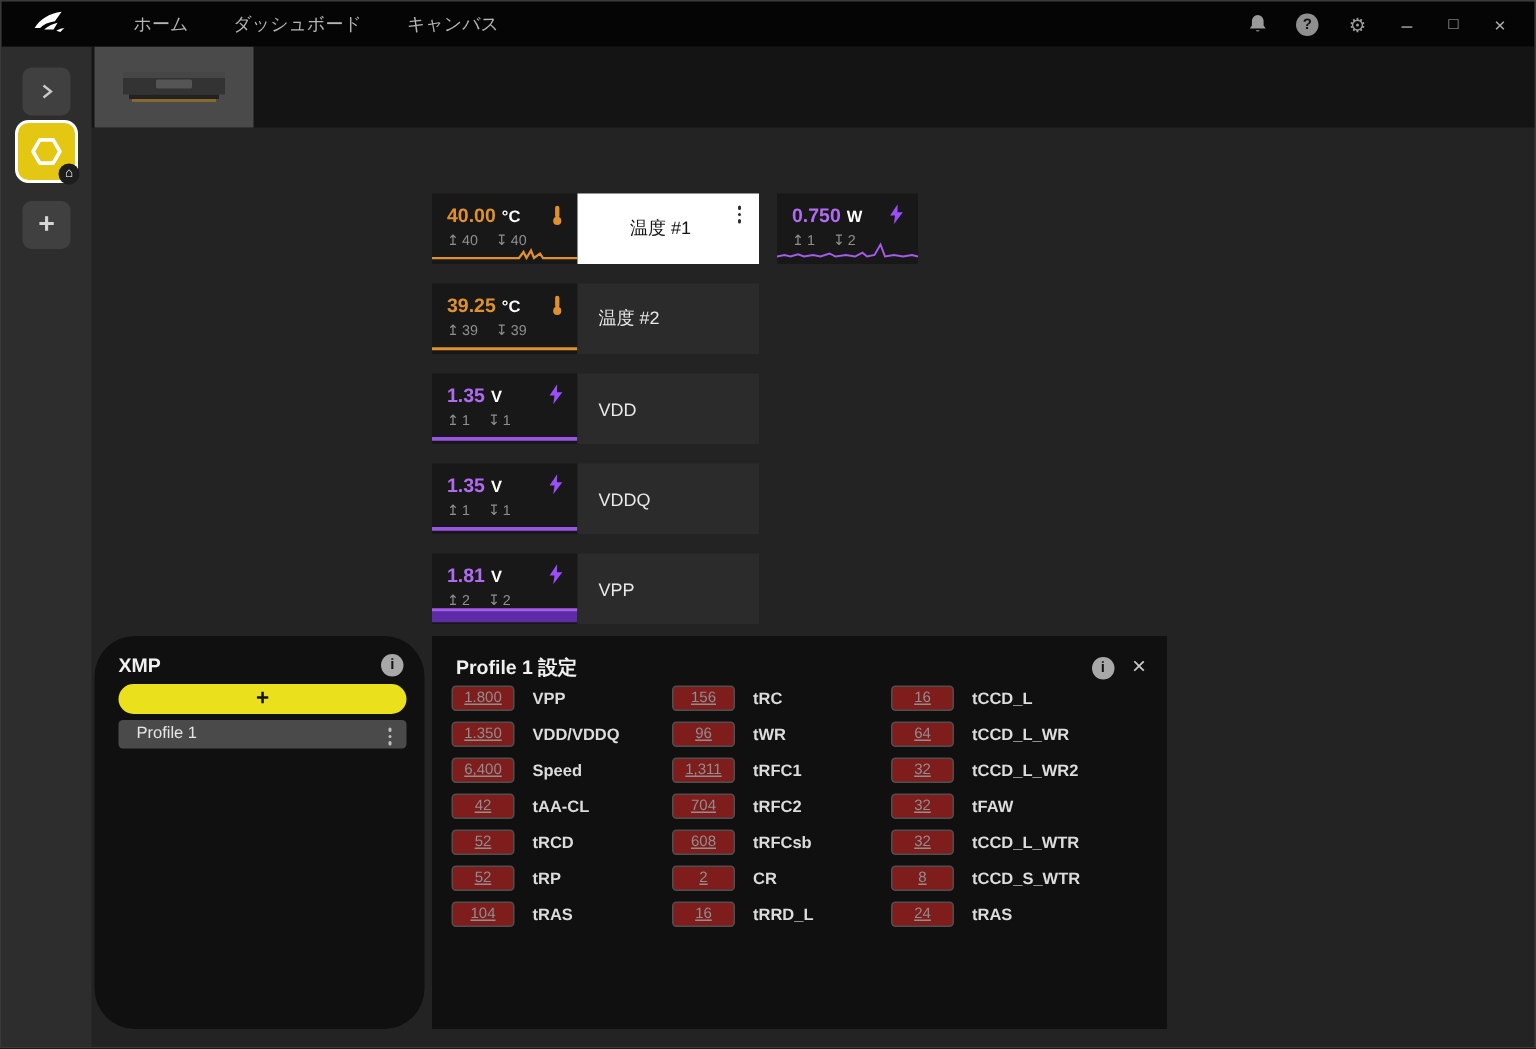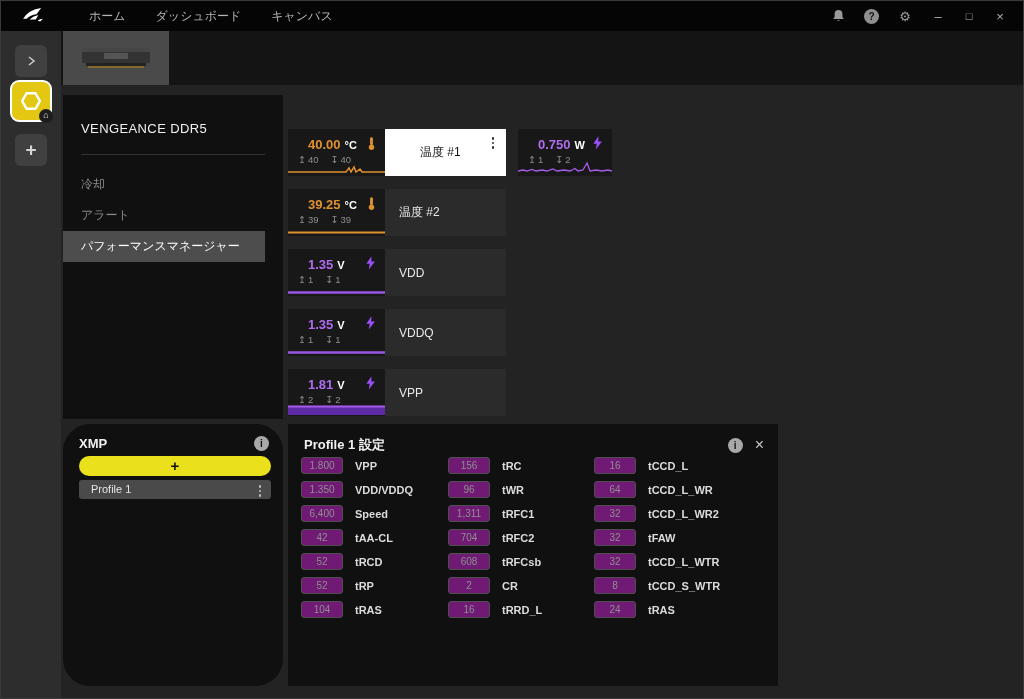--- a/index.html
+++ b/index.html
@@ -39,21 +39,21 @@
   .dev-menu-item { color:#8a8a8a; font-size:12px; padding:7px 0 7px 18px; }
   .dev-menu-item.active { background:#4d4d4d; color:#ffffff; margin-right:18px; }
 
   
   .tile { position:absolute; left:287px; width:218px; height:47px; display:flex; }
   .tile.power { left:517px; width:214px; }
   .tile-graph { width:97px; background:#181818; position:relative; padding:6px 0 0 10px; flex:none; }
   .tile.power .tile-graph { width:94px; }
   .tile-label { flex:1; background:#2b2b2b; color:#e8e8e8; font-size:12px; display:flex; align-items:center; padding-left:14px; position:relative; }
   .tile-label.selected { background:#ffffff; color:#141414;padding-left:35px; }
-  .val { font-size:13px; font-weight:bold;margin-left:10px; }
+  .val { font-size:13px; font-weight:bold; }
   .val.orange { color:#e0912f; } .val.purple { color:#b06cf0;text-align:center; }
   .unit { color:#ffffff; font-size:11px; font-weight:bold; margin-left:4px; }
   .ticon { position:absolute; right:9px; top:7px; }
   .minmax { margin-top:1px; font-size:9.5px; color:#8f8f8f; display:flex; align-items:center; gap:2px; }
   .minmax .mm-gap { width:8px; }
   .spark { position:absolute; left:0; bottom:1px; width:100%; height:20px; }
   .kebab { position:absolute; right:8px; top:8px; width:10px; display:flex; flex-direction:column; align-items:center; gap:2px; }
   .kebab i { width:2.5px; height:2.5px; border-radius:50%; background:#2e2e2e; }
   .kebab.light i { background:#bdbdbd; }
 
@@ -66,21 +66,21 @@
   .close-x { color:#c9c9c9; font-size:16px; margin-left:12px; line-height:1; }
   .xmp-add { position:absolute; left:16px; top:32px; width:192px; height:20px; background:#eae11c; border:none; border-radius:10px; color:#111; font-size:15px; font-weight:bold; line-height:18px; text-align:center; }
   .profile-item { position:absolute; left:16px; top:56px; width:192px; height:19px; background:#4a4a4a; border-radius:3px; color:#e5e5e5; font-size:11px; line-height:19px; padding-left:12px; }
   .profile-item .kebab { top:5px; right:6px; }
 
   
   .settings-panel { left:287px; top:423px; width:490px; height:262px; }
   .set-col { position:absolute; top:33px; }
   .set-col.c1 { left:13px; } .set-col.c2 { left:160px; } .set-col.c3 { left:306px; }
   .set-row { display:flex; align-items:center; margin-bottom:7px; height:17px; }
-  .set-box { width:42px; height:17px; background:#701a75; border:1px solid #4f4f4f; border-radius:3px; color:#8f8f8f; font-size:10px; text-align:center; line-height:15px; }
+  .set-box { width:42px; height:17px; background:#7f1d1d; border:1px solid #4f4f4f; border-radius:3px; color:#8f8f8f; font-size:10px; text-align:center; line-height:15px;text-decoration:underline; }
   .set-label { margin-left:12px; color:#dcdcdc; font-size:11px; font-weight:bold; }
 </style>
 </head>
 <body>
 
 <div class="window">
 
   <div class="topbar">
     <div class="logo">
       <svg width="22" height="18" viewBox="0 0 24 20">
@@ -130,29 +130,20 @@
       <svg width="84" height="38" viewBox="0 0 84 38">
         <rect x="8" y="9" width="68" height="4" fill="#464646"></rect>
         <path d="M8 13 h68 v11 h-68 z" fill="#333333"></path>
         <rect x="30" y="14" width="24" height="6" rx="1" fill="#555555"></rect>
         <rect x="12" y="24" width="60" height="3" fill="#222222"></rect>
         <rect x="14" y="27" width="56" height="2" fill="#86692f"></rect>
       </svg>
     </div>
   </div>
 
-  <div class="panel device-panel">
-    <div class="device-title">VENGEANCE DDR5</div>
-    <hr class="device-divider">
-    <div class="dev-menu">
-      <div class="dev-menu-item">冷却</div>
-      <div class="dev-menu-item">アラート</div>
-      <div class="dev-menu-item active">パフォーマンスマネージャー</div>
-    </div>
-  </div>
 
   <div class="tile" style="top:128px">
     <div class="tile-graph">
       <div><span class="val orange">40.00</span><span class="unit">°C</span></div>
       <span class="ticon">
         <svg width="9" height="15" viewBox="0 0 10 16">
             <rect x="3.4" y="1" width="3.2" height="9" rx="1.6" fill="#e0912f"></rect>
             <circle cx="5" cy="12.2" r="3" fill="#e0912f"></circle>
           </svg>
       </span>

